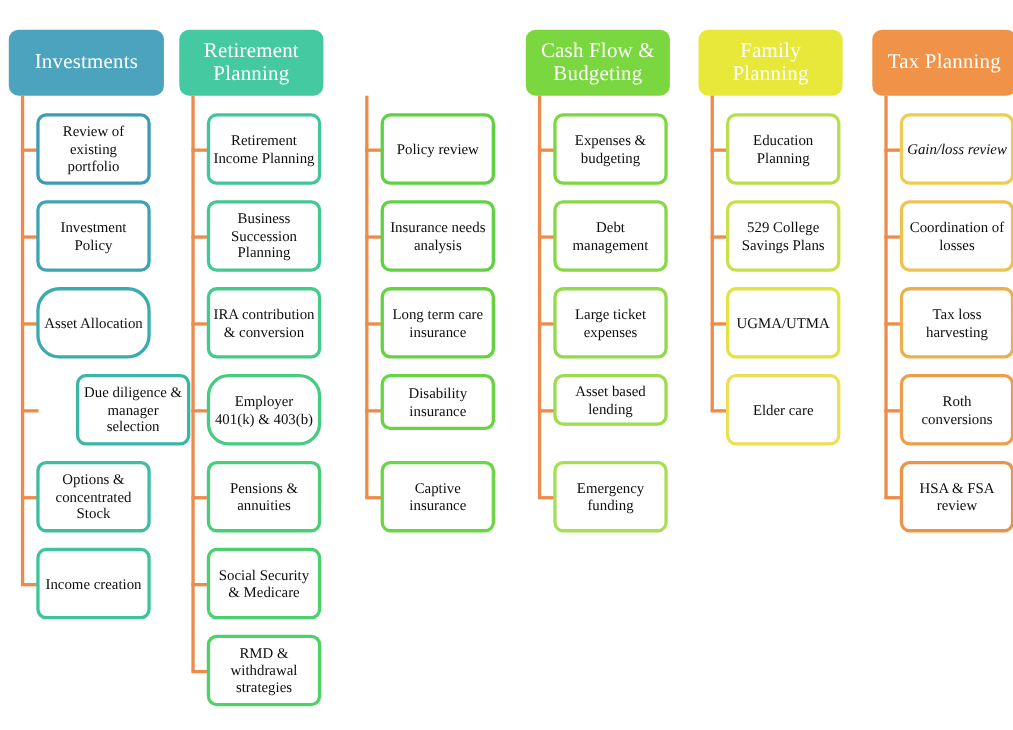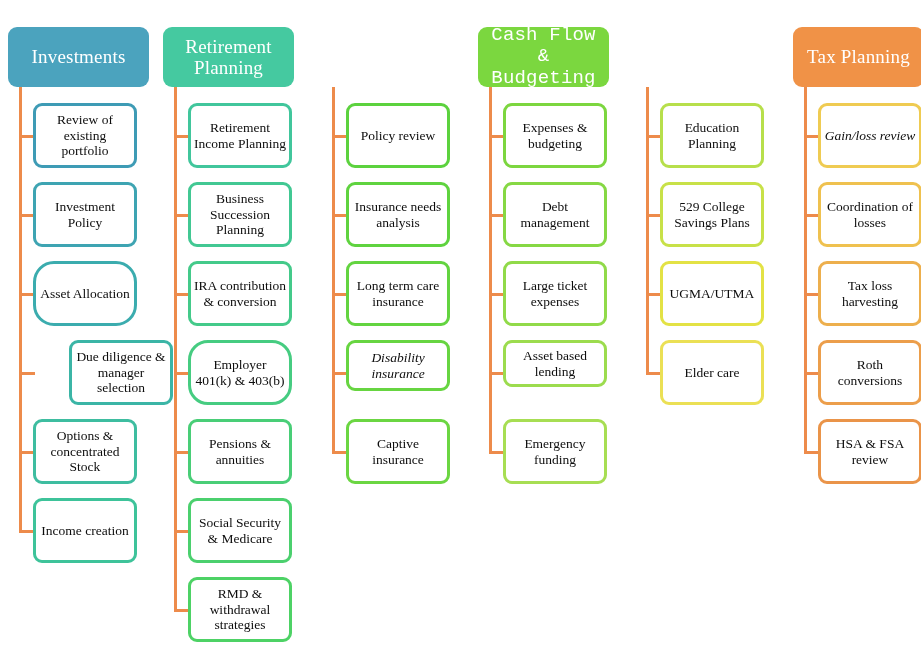--- a/index.html
+++ b/index.html
@@ -117,39 +117,40 @@
     <div class="column" style="left: 313px;">
       <div class="header-box" style="width: 131px;">Risk Management</div>
       <div class="spine" style="top: 87px; height: 364.5px; background: rgb(237, 139, 75);"></div>
       <div class="stub" style="top: 134.5px; background: rgb(237, 139, 75);"></div>
       <div class="node-box" style="top: 103px; height: 65px; border-color: rgb(92, 210, 62);">Policy review</div>
       <div class="stub" style="top: 213.5px; background: rgb(237, 139, 75);"></div>
       <div class="node-box" style="top: 182px; height: 65px; border-color: rgb(95, 211, 63);">Insurance needs analysis</div>
       <div class="stub" style="top: 292.5px; background: rgb(237, 139, 75);"></div>
       <div class="node-box" style="top: 261px; height: 65px; border-color: rgb(99, 212, 64);">Long term care insurance</div>
       <div class="stub" style="top: 371.5px; background: rgb(237, 139, 75);"></div>
-      <div class="node-box" style="top: 340px; height: 51px; border-color: rgb(103, 213, 65); font-style: italic;">Disability insurance</div>
+      <div class="node-box" style="top: 340px; height: 51px; border-color: rgb(103, 213, 65);">Disability insurance</div>
       <div class="stub" style="top: 450.5px; background: rgb(237, 139, 75);"></div>
       <div class="node-box" style="top: 419px; height: 65px; border-color: rgb(107, 214, 66);">Captive insurance</div>
     </div>
     <div class="column" style="left: 470px;">
-      <div class="header-box" style="background: rgb(123, 215, 63); width: 131px; font-family: Liberation Mono, monospace;">Cash Flow &amp; Budgeting</div>
+      <div class="header-box" style="background: rgb(123, 215, 63); width: 131px;">Cash Flow &amp; Budgeting</div>
       <div class="spine" style="top: 87px; height: 364.5px; background: rgb(237, 139, 75);"></div>
       <div class="stub" style="top: 134.5px; background: rgb(237, 139, 75);"></div>
       <div class="node-box" style="top: 103px; height: 65px; border-color: rgb(124, 214, 63);">Expenses &amp; budgeting</div>
       <div class="stub" style="top: 213.5px; background: rgb(237, 139, 75);"></div>
       <div class="node-box" style="top: 182px; height: 65px; border-color: rgb(134, 216, 68);">Debt management</div>
       <div class="stub" style="top: 292.5px; background: rgb(237, 139, 75);"></div>
       <div class="node-box" style="top: 261px; height: 65px; border-color: rgb(145, 218, 73);">Large ticket expenses</div>
       <div class="stub" style="top: 371.5px; background: rgb(237, 139, 75);"></div>
       <div class="node-box" style="top: 340px; height: 47px; border-color: rgb(156, 220, 78);">Asset based lending</div>
       <div class="stub" style="top: 450.5px; background: rgb(237, 139, 75);"></div>
       <div class="node-box" style="top: 419px; height: 65px; border-color: rgb(167, 222, 83);">Emergency funding</div>
     </div>
     <div class="column" style="left: 627px;">
+      <div class="header-box" style="background: rgb(232, 232, 59); width: 131px;">Family Planning</div>
       <div class="spine" style="top: 87px; height: 285.5px; background: rgb(237, 139, 75);"></div>
       <div class="stub" style="top: 134.5px; background: rgb(237, 139, 75);"></div>
       <div class="node-box" style="top: 103px; height: 65px; border-color: rgb(183, 223, 75);">Education Planning</div>
       <div class="stub" style="top: 213.5px; background: rgb(237, 139, 75);"></div>
       <div class="node-box" style="top: 182px; height: 65px; border-color: rgb(200, 225, 72);">529 College Savings Plans</div>
       <div class="stub" style="top: 292.5px; background: rgb(237, 139, 75);"></div>
       <div class="node-box" style="top: 261px; height: 65px; border-color: rgb(227, 226, 69);">UGMA/UTMA</div>
       <div class="stub" style="top: 371.5px; background: rgb(237, 139, 75);"></div>
       <div class="node-box" style="top: 340px; height: 65px; border-color: rgb(235, 224, 85);">Elder care</div>
     </div>

